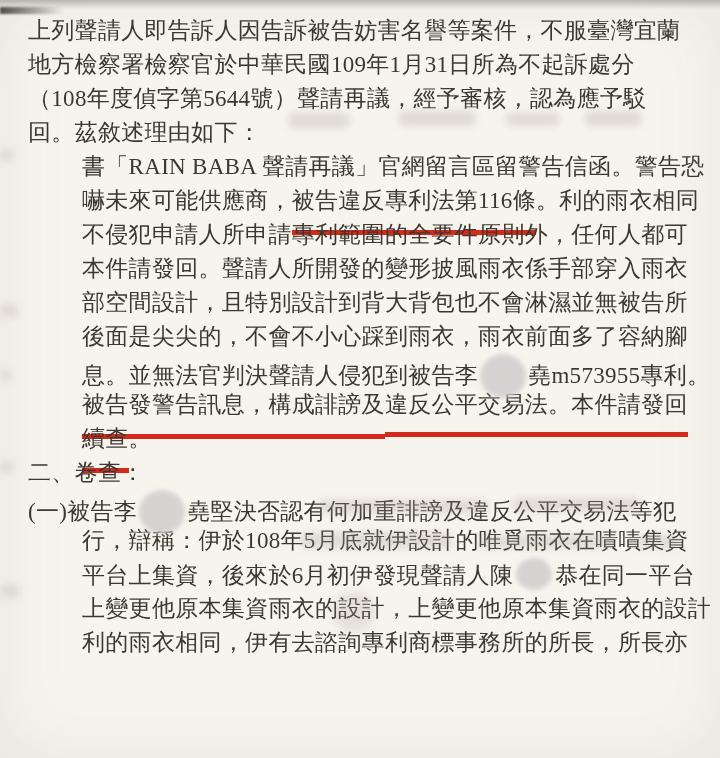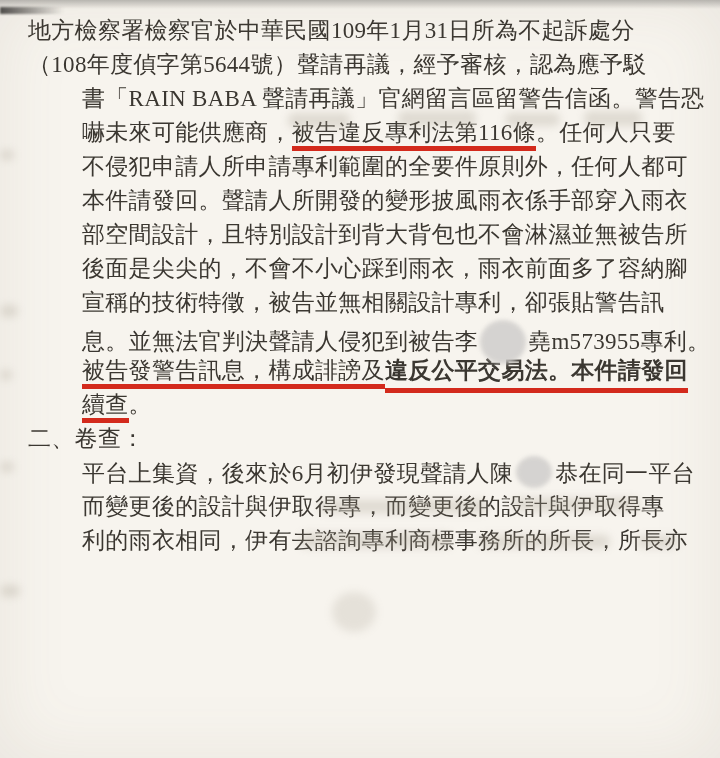--- a/index.html
+++ b/index.html
@@ -23,22 +23,22 @@
     filter:blur(1px);
   }
   .doc{position:absolute;top:14px;left:0;width:720px;}
   .line{
     height:34px;line-height:34px;
     font-size:23px;letter-spacing:.3px;
     white-space:nowrap;
   }
   .ind0{padding-left:28px;}
   .ind1{padding-left:82px;}
-  .u1{border-bottom:5px solid var(--red,#d32a1c);padding-bottom:1px;}
-  .u2{border-bottom:5px solid var(--red,#d32a1c);padding-bottom:5px;font-weight:bold;}
+  .u1{border-bottom:5px solid var(--red,#d32a1c);padding-bottom:17px;}
+  .u2{border-bottom:5px solid var(--red,#d32a1c);padding-bottom:15px;}
   .redact{
     display:inline-block;width:36px;height:32px;border-radius:50%;
     background:#d0cecc;opacity:.85;filter:blur(2px);
     vertical-align:-7px;margin:0 3px;
   }
   .redact.big{width:46px;height:44px;vertical-align:-15px;margin:0 2px;}
   
   .smudge{
     position:absolute;background:#a79f90;opacity:.30;
     filter:blur(4px);border-radius:6px;
@@ -46,35 +46,38 @@
   .smudge.round{border-radius:50%;opacity:.22;}
 </style>
 </head>
 <body>
 
 <div class="page">
   <div class="topband"></div>
   <div class="topstreak"></div>
 
   <div class="doc">
+      <div class="line ind0"><span>上列聲請人即告訴人因告訴被告妨害名譽等案件，不服臺灣宜蘭</span></div>
       <div class="line ind0"><span>地方檢察署檢察官於中華民國109年1月31日所為不起訴處分</span></div>
       <div class="line ind0"><span>（108年度偵字第5644號）聲請再議，經予審核，認為應予駁</span></div>
+      <div class="line ind0"><span>回。茲敘述理由如下：</span></div>
       <div class="line ind1"><span>書「RAIN BABA 聲請再議」官網留言區留警告信函。警告恐</span></div>
-      <div class="line ind1"><span>嚇未來可能供應商，</span><span class="u1">被告違反專利法第116條</span><span>。任何人只要</span></div>
+      <div class="line ind1"><span>嚇未來可能供應商，</span><span class="u1">被告違反專利法第116條</span><span>。利的雨衣相同</span></div>
       <div class="line ind1"><span>不侵犯申請人所申請專利範圍的全要件原則外，任何人都可</span></div>
       <div class="line ind1"><span>本件請發回。聲請人所開發的變形披風雨衣係手部穿入雨衣</span></div>
       <div class="line ind1"><span>部空間設計，且特別設計到背大背包也不會淋濕並無被告所</span></div>
       <div class="line ind1"><span>後面是尖尖的，不會不小心踩到雨衣，雨衣前面多了容納腳</span></div>
-      <div class="line ind1"><span>宣稱的技術特徵，被告並無相關設計專利，卻張貼警告訊</span></div>
       <div class="line ind1"><span>息。並無法官判決聲請人侵犯到被告李</span><span class="redact big"></span><span>堯m573955專利。</span></div>
       <div class="line ind1"><span class="u1">被告發警告訊息，構成誹謗及</span><span class="u2">違反公平交易法。本件請發回</span></div>
       <div class="line ind1"><span class="u1">續查</span><span>。</span></div>
       <div class="line ind0"><span>二、卷查：</span></div>
+      <div class="line ind0"><span>(一)被告李</span><span class="redact big"></span><span>堯堅決否認有何加重誹謗及違反公平交易法等犯</span></div>
+      <div class="line ind1"><span>行，辯稱：伊於108年5月底就伊設計的唯覓雨衣在嘖嘖集資</span></div>
       <div class="line ind1"><span>平台上集資，後來於6月初伊發現聲請人陳</span><span class="redact"></span><span>恭在同一平台</span></div>
-      <div class="line ind1"><span>而變更後的設計與伊取得專，而變更後的設計與伊取得專</span></div>
+      <div class="line ind1"><span>上變更他原本集資雨衣的設計，上變更他原本集資雨衣的設計</span></div>
       <div class="line ind1"><span>利的雨衣相同，伊有去諮詢專利商標事務所的所長，所長亦</span></div>
     </div>
 
   <div class="smudge" style="left:288px;top:113px;width:62px;height:15px"></div>
   <div class="smudge" style="left:398px;top:111px;width:78px;height:15px"></div>
   <div class="smudge" style="left:505px;top:113px;width:55px;height:13px"></div>
   <div class="smudge" style="left:584px;top:111px;width:58px;height:15px"></div>
   <div class="smudge" style="left:318px;top:500px;width:170px;height:13px"></div>
   <div class="smudge" style="left:512px;top:498px;width:128px;height:13px"></div>
   <div class="smudge" style="left:300px;top:533px;width:152px;height:15px"></div>

